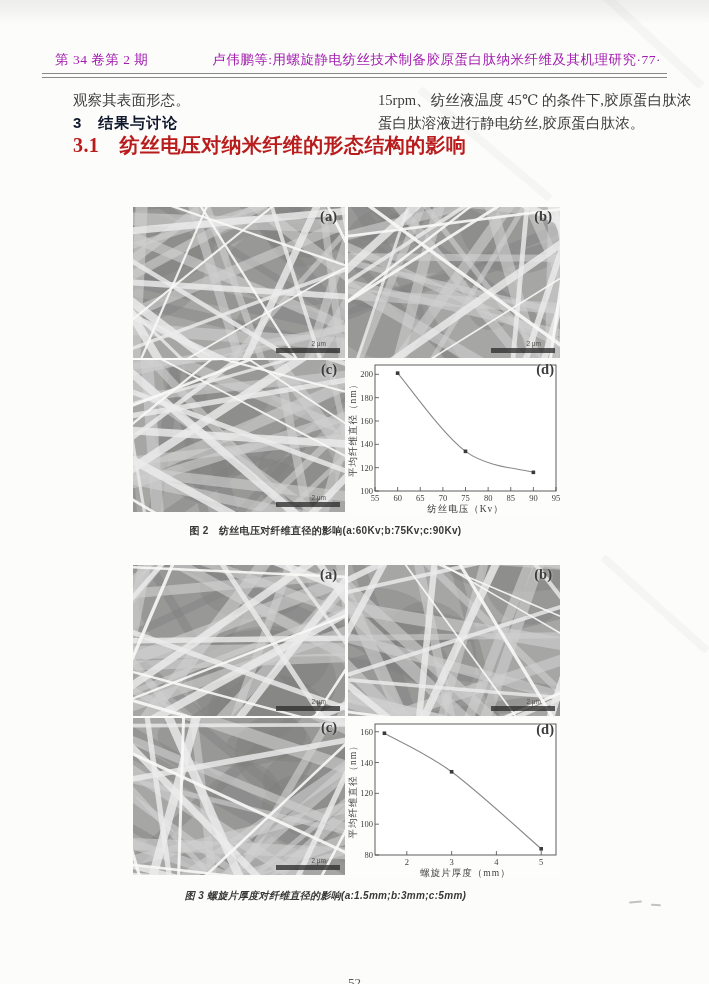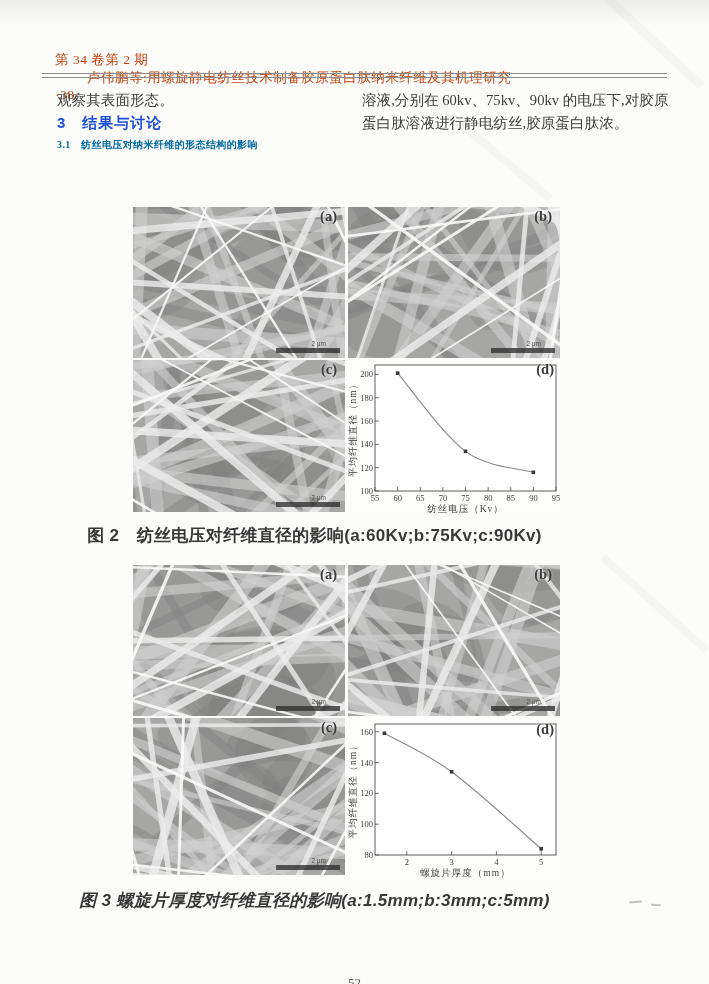--- a/index.html
+++ b/index.html
@@ -6,80 +6,80 @@
   .page{
     position:relative;width:709px;height:984px;margin:0 auto;
     background:#fcfcfb;overflow:hidden;
     font-family:"Liberation Serif","DejaVu Serif",serif;color:#3a3a3a;
   }
   .scan-band{position:absolute;left:0;top:0;width:709px;height:24px;
     background:linear-gradient(180deg,#ededeb 0%,#f4f4f2 55%,#fcfcfb 100%);}
   .artifact{position:absolute;background:#9a9a9a;opacity:.07;border-radius:2px;}
   .header-row{position:absolute;left:55px;top:51px;width:606px;height:20px;
     display:flex;justify-content:space-between;align-items:baseline;
-    font-size:13.5px;letter-spacing:.5px;color:#c2410c;flex-direction:column;}
-  .header-title{flex:1;text-align:center;padding-left:32px;}
+    font-size:13.5px;letter-spacing:.5px;color:#a21caf;}
+  .header-title{flex:1;text-align:right;padding-left:32px;}
   .double-rule{position:absolute;left:42px;top:73px;width:625px;height:3px;
     border-top:1.2px solid #8a8a8a;border-bottom:1.2px solid #8a8a8a;}
-  .col{position:absolute;width:302px;font-size:14.6px;line-height:22.6px;color:#3d3d3d;}
+  .col{position:absolute;width:302px;font-size:14.6px;line-height:22.6px;color:#3d3d3d;margin-left:16px;}
   .col-left{left:57px;top:89px;}
   .col-right{left:362px;top:89px;}
   .tline{white-space:nowrap;}
-  .t-head{font-family:"Liberation Sans","DejaVu Sans",sans-serif;font-weight:bold;font-size:15px;letter-spacing:1px;color:#1d4ed8;}
-  .t-subhead{font-weight:bold;font-size:10px;letter-spacing:.4px;color:#0369a1;}
+  .t-head{font-family:"Liberation Sans","DejaVu Sans",sans-serif;font-weight:bold;font-size:15px;letter-spacing:1px;color:#0f172a;}
+  .t-subhead{font-weight:bold;font-size:20px;letter-spacing:.4px;color:#b91c1c;}
   .t-indent{padding-left:29px;letter-spacing:1.2px;}
   .figure{position:absolute;left:133px;width:427px;}
   .fig2{top:207px;height:307px;}
   .fig3{top:565px;height:313px;}
   .sem{position:absolute;overflow:hidden;background:#a8a8a8;}
   .sem svg{display:block;}
   .panel-label{position:absolute;top:1px;right:8px;
     font-family:"Liberation Serif","DejaVu Serif",serif;font-weight:bold;
     font-size:14.5px;color:#3c3c3c;text-shadow:0 0 3px rgba(255,255,255,.55);}
   .chart-cell{position:absolute;background:#fdfdfc;}
   .chart-cell .panel-label{top:3px;right:6px;}
   .scalebar{position:absolute;right:5px;bottom:5px;text-align:right;}
   .sb-text{display:block;font-size:6.5px;color:#53504c;line-height:7px;
     font-family:"Liberation Sans","DejaVu Sans",sans-serif;margin-right:14px;}
   .sb-bar{width:64px;height:5px;background:#2e2e2e;opacity:.78;margin-top:1px;}
-  .caption{position:absolute;left:1px;width:627px;text-align:center;
+  .caption{position:absolute;left:12px;width:627px;text-align:center;
     font-family:"Liberation Sans","DejaVu Sans",sans-serif;
-    font-weight:bold;font-size:17px;color:#383838;letter-spacing:.3px;}
+    font-weight:bold;font-size:10px;color:#383838;letter-spacing:.3px;}
   .cap2{top:524px;}
   .cap3{top:889px;font-style:italic;}
   .page-num{position:absolute;left:0;top:975px;width:709px;text-align:center;
     font-size:13px;color:#555;}
   .pencil-dash{position:absolute;height:2px;background:#c2c2c0;border-radius:1px;}
 </style>
 </head>
 <body>
 
 <div class="page">
 
   <div class="scan-band"></div>
 
   <div class="artifact" style="left:520px;top:10px;width:210px;height:9px;transform:rotate(43deg);"></div>
   <div class="artifact" style="left:400px;top:140px;width:170px;height:8px;transform:rotate(40deg);"></div>
   <div class="artifact" style="left:585px;top:600px;width:140px;height:8px;transform:rotate(42deg);"></div>
 
   <div class="header-row">
     <span>第 34 卷第 2 期</span>
     <span class="header-title">卢伟鹏等:用螺旋静电纺丝技术制备胶原蛋白肽纳米纤维及其机理研究</span>
-    <span>·38·</span>
+    <span>·77·</span>
   </div>
   <div class="double-rule"></div>
 
   <div class="col col-left">
     <div class="tline">观察其表面形态。</div>
     <div class="tline t-head">3　结果与讨论</div>
     <div class="tline t-subhead">3.1　纺丝电压对纳米纤维的形态结构的影响</div>
   </div>
 
   <div class="col col-right">
-    <div class="tline">溶液,分别在 60kv、75kv、90kv 的电压下,对胶原</div>
+    <div class="tline">15rpm、纺丝液温度 45℃ 的条件下,胶原蛋白肽浓</div>
     <div class="tline">蛋白肽溶液进行静电纺丝,胶原蛋白肽浓。</div>
   </div>
 
   <div class="figure fig2">
     <div class="sem" style="left:0;top:0;width:212px;height:151px;">
       <svg class="sem-svg" width="212" height="151">
           <rect x="0" y="0" width="212" height="151" fill="#a6a6a5"></rect>
           <ellipse cx="168.75437784288079" cy="2.025282231392339" rx="41.098266263725236" ry="57.68466038815677" fill="rgba(118,118,118,0.30)"></ellipse>
           <ellipse cx="165.8718713140115" cy="58.079187023220584" rx="71.95314354612492" ry="41.04317522794008" fill="rgba(118,118,118,0.30)"></ellipse>
           <ellipse cx="174.3538083108142" cy="4.595888116629794" rx="52.3710883280728" ry="46.03246450610459" fill="rgba(118,118,118,0.30)"></ellipse>

